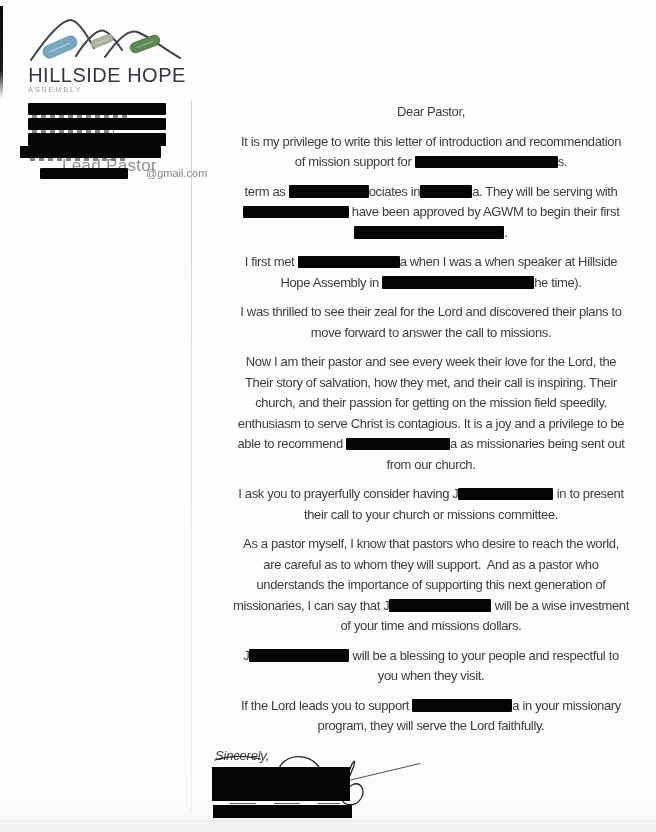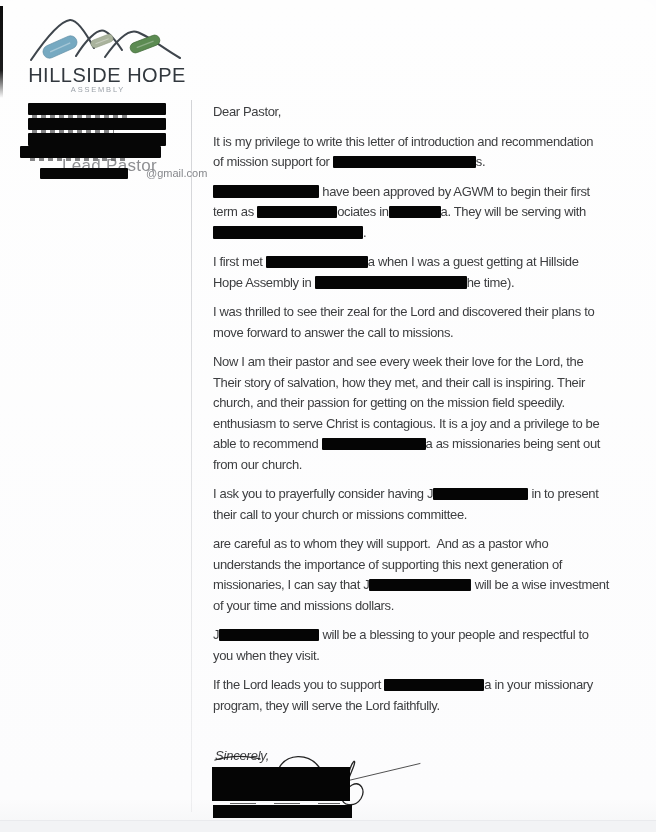--- a/index.html
+++ b/index.html
@@ -15,31 +15,31 @@
     background:linear-gradient(180deg,rgba(175,177,183,.55),rgba(175,177,183,.18));}
   .bottom-band{position:absolute;left:0;bottom:0;width:656px;height:11px;
     background:#f2f3f5;border-top:1px solid #e9eaed;}
 
   
   .letterhead{position:absolute;left:0;top:0;width:200px;height:200px;}
   .logo-svg{position:absolute;left:28px;top:13px;}
   .wordmark{position:absolute;left:28px;top:64px;width:158px;text-align:center;
     font-size:20px;font-weight:400;letter-spacing:.5px;color:#32383e;
     transform:scaleY(1.02);white-space:nowrap;}
-  .org-sub{position:absolute;left:28px;top:85px;width:140px;text-align:center;
+  .org-sub{position:absolute;left:28px;top:85px;width:140px;text-align:left;
     font-size:7.5px;letter-spacing:1.8px;color:#9ba1a8;}
   .lh-bar{position:absolute;background:#060606;border-radius:1px;}
   .lh-frag{position:absolute;height:3px;opacity:.75;
     background:repeating-linear-gradient(90deg,#5c5c5e 0 5px,rgba(0,0,0,0) 5px 9px);}
   .sender-title{position:absolute;left:62px;top:156px;font-size:17px;color:#8e8f92;letter-spacing:.3px;}
   .email-suffix{position:absolute;left:146px;top:167px;font-size:11px;color:#86888c;}
 
   
   .letter-body{position:absolute;left:213px;top:102px;width:436px;color:#3d3e40;
-    font-size:13px;letter-spacing:-0.35px;}
+    font-size:13px;letter-spacing:-0.35px;text-align:center;}
   .para{margin:0 0 9px 0;}
   .line{white-space:pre;line-height:20.5px;height:20.5px;}
   .redact{display:inline-block;background:#050505;height:12.5px;vertical-align:-2px;border-radius:1px;}
 
   
   .sig-block{position:absolute;left:212px;top:747px;width:212px;height:80px;font-style:italic;}
   .closing{position:absolute;left:3px;top:1px;font-size:13px;color:#3d3e40;letter-spacing:-0.2px;}
   .sig-svg{position:absolute;left:0;top:0;}
   .sig-box{position:absolute;background:#050505;}
   .sig-gap-dash{position:absolute;left:18px;top:56px;width:110px;height:1px;opacity:.8;
@@ -92,45 +92,46 @@
   <div class="letter-body">
 
   <div class="para">
         <div class="line"><span>Dear Pastor,</span></div>
       </div>
       <div class="para">
         <div class="line"><span>It is my privilege to write this letter of introduction and recommendation</span></div>
         <div class="line"><span>of mission support for </span><span class="redact" style="width: 143px;"></span><span>s.</span></div>
       </div>
       <div class="para">
+        <div class="line"><span>term as </span><span class="redact" style="width: 80px;"></span><span>ociates in</span><span class="redact" style="width: 52px;"></span><span>a. They will be serving with</span></div>
         <div class="line"><span class="redact" style="width: 106px;"></span><span> have been approved by AGWM to begin their first</span></div>
-        <div class="line"><span>term as </span><span class="redact" style="width: 80px;"></span><span>ociates in</span><span class="redact" style="width: 52px;"></span><span>a. They will be serving with</span></div>
         <div class="line"><span class="redact" style="width: 150px;"></span><span>.</span></div>
       </div>
       <div class="para">
-        <div class="line"><span>I first met </span><span class="redact" style="width: 102px;"></span><span>a when I was a guest getting at Hillside</span></div>
+        <div class="line"><span>I first met </span><span class="redact" style="width: 102px;"></span><span>a when I was a when speaker at Hillside</span></div>
         <div class="line"><span>Hope Assembly in </span><span class="redact" style="width: 152px;"></span><span>he time).</span></div>
       </div>
       <div class="para">
         <div class="line"><span>I was thrilled to see their zeal for the Lord and discovered their plans to</span></div>
         <div class="line"><span>move forward to answer the call to missions.</span></div>
       </div>
       <div class="para">
         <div class="line"><span>Now I am their pastor and see every week their love for the Lord, the</span></div>
         <div class="line"><span>Their story of salvation, how they met, and their call is inspiring. Their</span></div>
         <div class="line"><span>church, and their passion for getting on the mission field speedily.</span></div>
         <div class="line"><span>enthusiasm to serve Christ is contagious. It is a joy and a privilege to be</span></div>
         <div class="line"><span>able to recommend </span><span class="redact" style="width: 104px;"></span><span>a as missionaries being sent out</span></div>
         <div class="line"><span>from our church.</span></div>
       </div>
       <div class="para">
         <div class="line"><span>I ask you to prayerfully consider having J</span><span class="redact" style="width: 95px;"></span><span> in to present</span></div>
         <div class="line"><span>their call to your church or missions committee.</span></div>
       </div>
       <div class="para">
+        <div class="line"><span>As a pastor myself, I know that pastors who desire to reach the world,</span></div>
         <div class="line"><span>are careful as to whom they will support.  And as a pastor who</span></div>
         <div class="line"><span>understands the importance of supporting this next generation of</span></div>
         <div class="line"><span>missionaries, I can say that J</span><span class="redact" style="width: 102px;"></span><span> will be a wise investment</span></div>
         <div class="line"><span>of your time and missions dollars.</span></div>
       </div>
       <div class="para">
         <div class="line"><span>J</span><span class="redact" style="width: 100px;"></span><span> will be a blessing to your people and respectful to</span></div>
         <div class="line"><span>you when they visit.</span></div>
       </div>
       <div class="para">

